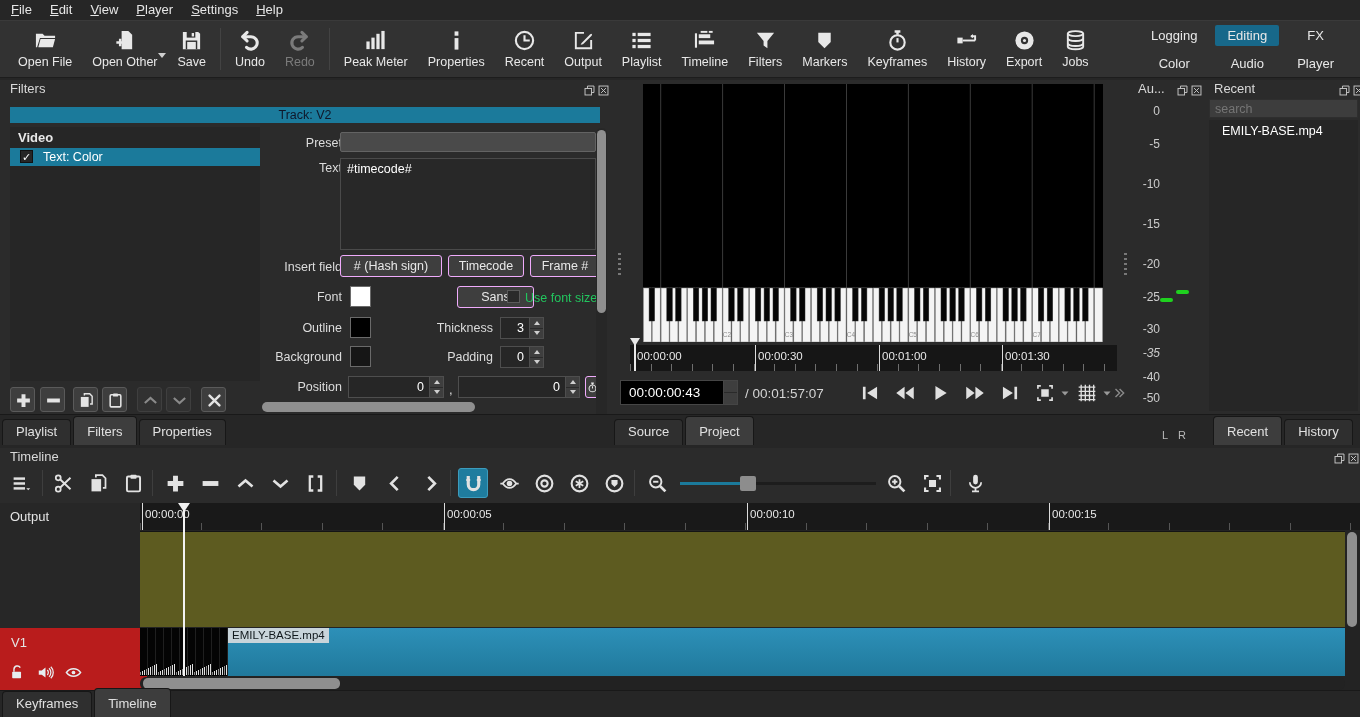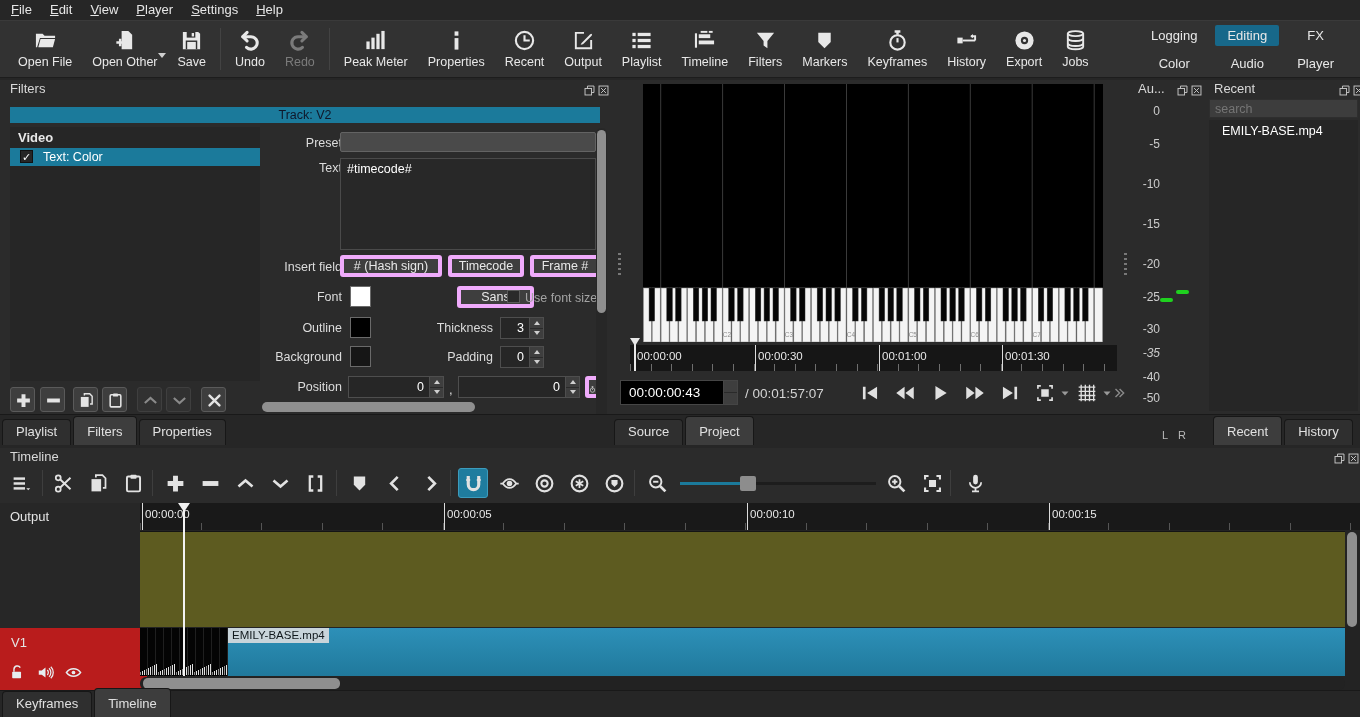--- a/index.html
+++ b/index.html
@@ -41,21 +41,21 @@
     border-top:1px solid #191919; display:flex; align-items:flex-end; padding-left:2px; }
   .tab { font-size:13px; color:#e0e0e0; background:#2f2f2f; border:1px solid #171717; border-bottom:none;
     border-radius:4px 4px 0 0; padding:4px 13px 4px; margin-right:2px; height:26px; white-space:nowrap; }
   .tab.active { background:#3d3d3d; height:29px; padding-top:7px; }
 
   
   .flabel { position:absolute; font-size:12.5px; color:#dcdcdc; text-align:right; white-space:nowrap; }
   .field { position:absolute; background:#4a4a4a; border:1px solid #636363; border-radius:2px; }
   .textarea { position:absolute; background:#282828; border:1px solid #4a4a4a; font-size:12.5px;
     color:#ffffff; padding:3px 6px; }
-  .btn { position:absolute; background:#3e3e3e; border:4px solid #f0abfc; border-radius:3px;
+  .btn { position:absolute; background:#3e3e3e; border:1px solid #f0abfc; border-radius:3px;
     color:#e8e8e8; font-size:12.5px; display:flex; align-items:center; justify-content:center;
     overflow:hidden; white-space:nowrap; }
   .swatch { position:absolute; width:21px; height:21px; border:1px solid #6a6a6a; }
   .checkbox { position:absolute; width:13px; height:13px; background:#2a2a2a; border:1px solid #5a5a5a; }
   .spin { position:absolute; display:flex; background:#262626; border:1px solid #4e4e4e; height:22px; }
   .spin .val { flex:1; text-align:right; padding:3px 5px 0 0; font-size:12.5px; color:#fff; }
   .spin .arrows { width:14px; display:flex; flex-direction:column; border-left:1px solid #4e4e4e; }
   .spin .arr { flex:1; background:#3e3e3e; position:relative; }
   .spin .arr + .arr { border-top:1px solid #2a2a2a; }
   .spin .arr.up::after { content:""; position:absolute; left:50%; top:50%; transform:translate(-50%,-50%);
@@ -289,21 +289,21 @@
 
     <div class="flabel" style="left:246px;top:180px;width:96px;">Insert field</div>
     <div class="btn" style="left:340px;top:175px;width:102px;height:22px;"># (Hash sign)</div>
     <div class="btn" style="left:448px;top:175px;width:76px;height:22px;">Timecode</div>
     <div class="btn" style="left:530px;top:175px;width:70px;height:22px;">Frame #</div>
 
     <div class="flabel" style="left:246px;top:210px;width:96px;">Font</div>
     <div class="swatch" style="left:350px;top:206px;background:#ffffff;"></div>
     <div class="btn" style="left:417px;top:206px;width:77px;height:22px;margin-left:40px;">Sans</div>
     <div class="checkbox" style="left:507px;top:210px;"></div>
-    <div style="position:absolute;left:525px;top:211px;width:76px;overflow:hidden;white-space:nowrap;font-size:12.5px;color:#a3a3a3;">Use font size</div>
+    <div style="position:absolute;left:525px;top:211px;width:76px;overflow:hidden;white-space:nowrap;font-size:12.5px;color:#22c55e;">Use font size</div>
 
     <div class="flabel" style="left:246px;top:241px;width:96px;">Outline</div>
     <div class="swatch" style="left:350px;top:237px;background:#000000;"></div>
     <div class="flabel" style="left:420px;top:241px;width:73px;">Thickness</div>
     <div class="spin" style="left:500px;top:237px;width:44px;">
       <div class="val">3</div>
       <div class="arrows">
           <div class="arr up"></div>
           <div class="arr dn"></div>
         </div>

